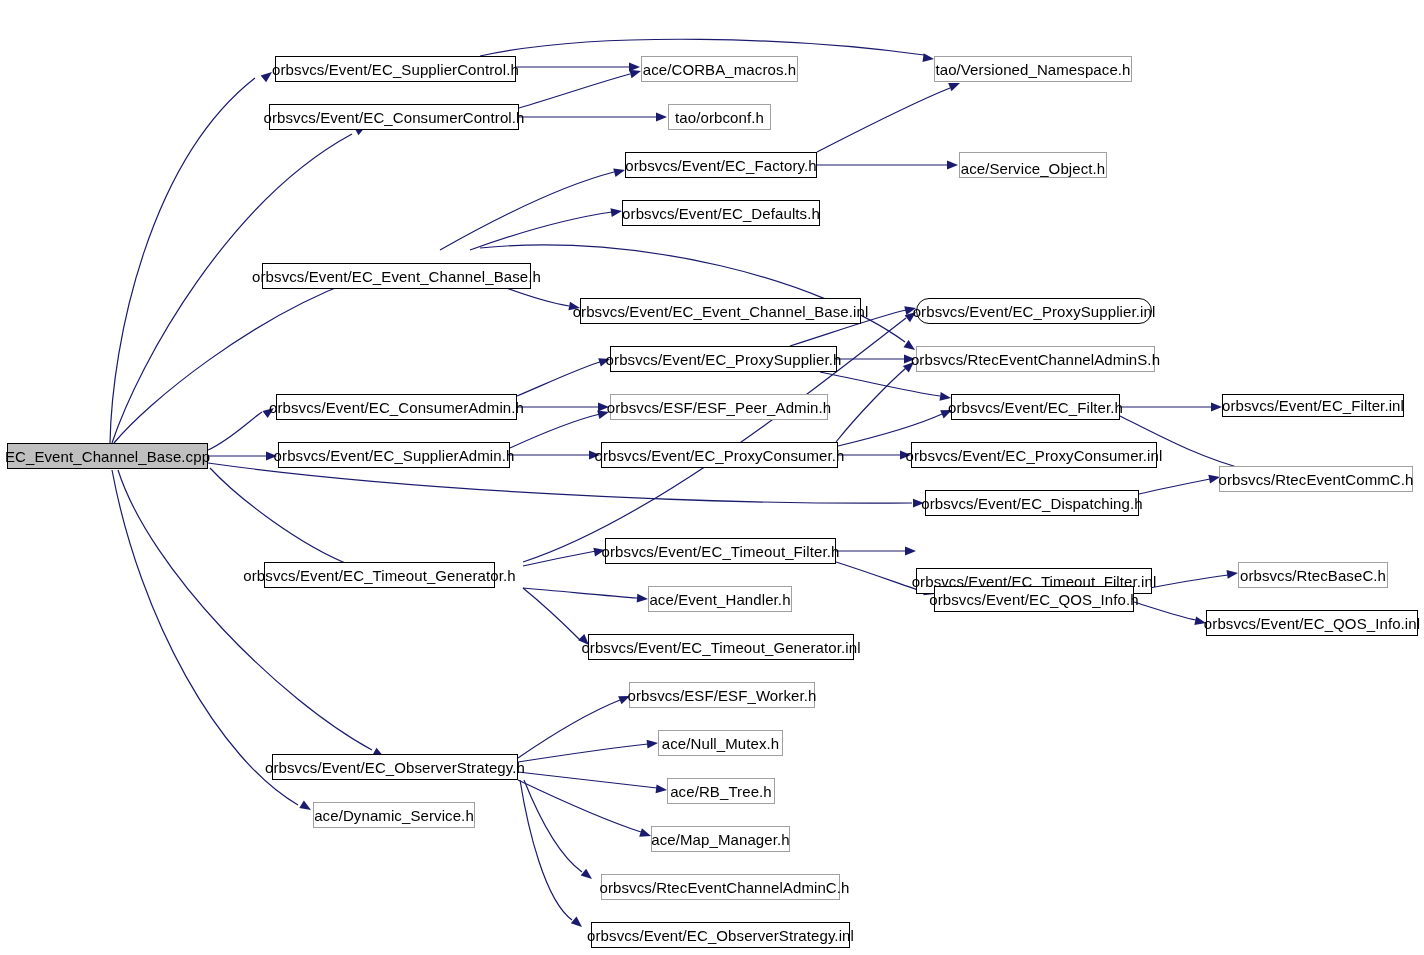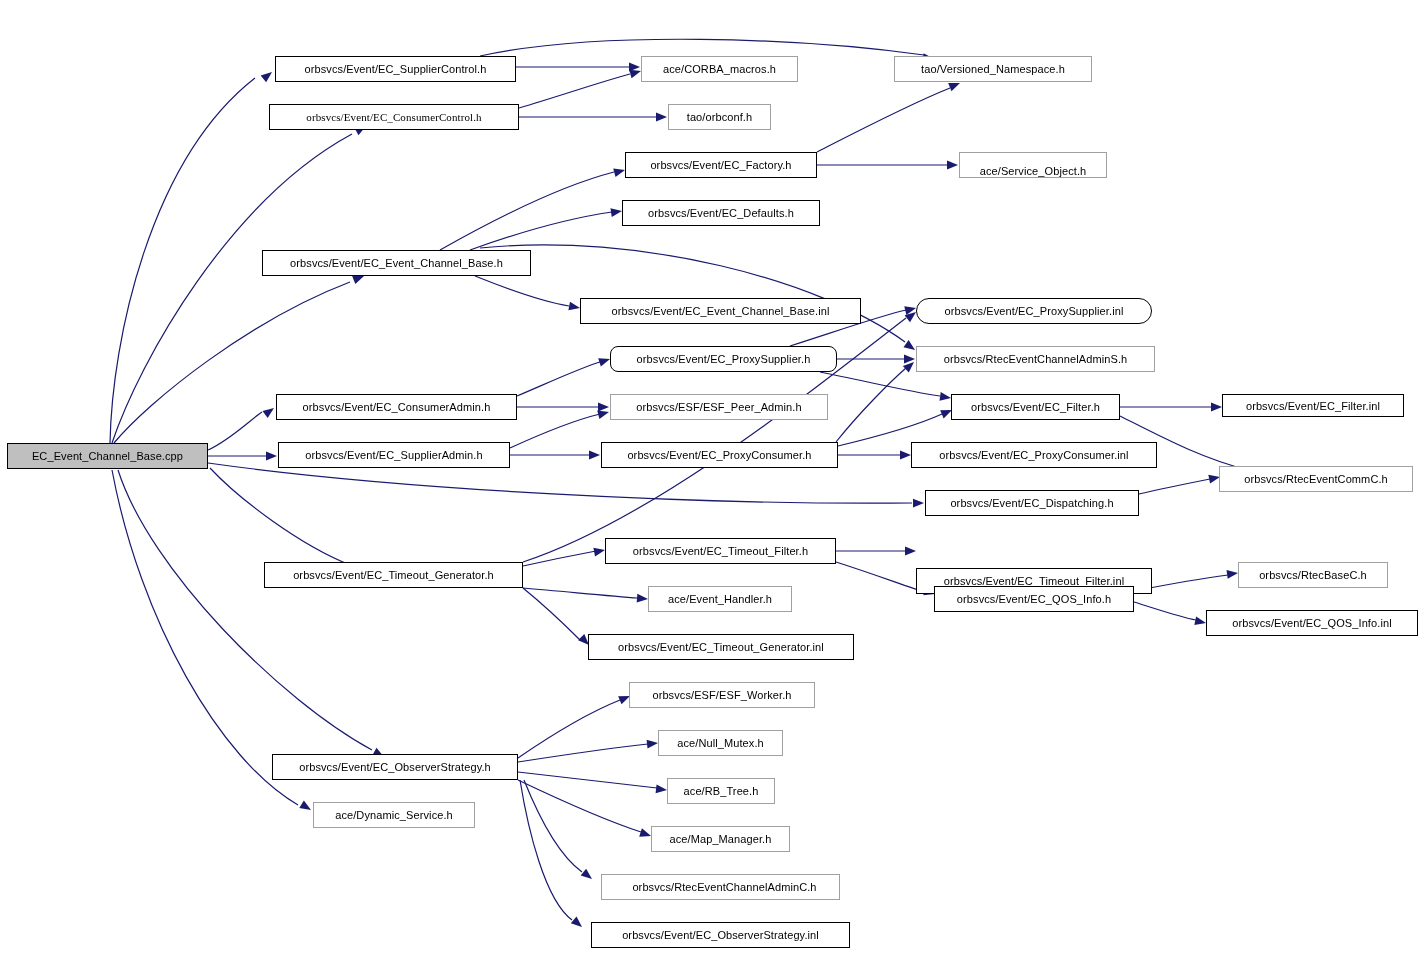--- a/index.html
+++ b/index.html
@@ -1,21 +1,21 @@
 <!DOCTYPE html>
 <html><head>
 <meta charset="utf-8">
 <style>
   html,body{margin:0;padding:0;background:#ffffff;}
   #canvas{position:relative;width:1424px;height:955px;background:#ffffff;
           font-family:"Liberation Sans","DejaVu Sans",sans-serif;overflow:hidden;}
   #edges{position:absolute;left:0;top:0;width:1424px;height:955px;}
   .node{position:absolute;box-sizing:border-box;display:flex;align-items:center;
         justify-content:center;background:#ffffff;white-space:nowrap;
-        font-size:11px;color:#000000;letter-spacing:0.1px;}
+        font-size:15px;color:#000000;letter-spacing:0.1px;}
   .node.doc{border:1px solid #000000;}
   .node.ext{border:1px solid #a0a0a0;}
   .node.root{border:1px solid #000000;background:#bfbfbf;}
   .node span{pointer-events:none;}
 </style>
 </head>
 <body>
 
 <div id="canvas">
   <svg id="edges" viewBox="0 0 1424 955" xmlns="http://www.w3.org/2000/svg">
@@ -111,51 +111,51 @@
       <polygon points="0,0 -11,-4.4 -11,4.4" fill="#1a1a6e" transform="translate(592,879) rotate(38.536979026632395)"></polygon>
       <path d="M 520,780 C 528,830 545,900 572,920" fill="none" stroke="#1a1a6e" stroke-width="1.2"></path>
       <polygon points="0,0 -11,-4.4 -11,4.4" fill="#1a1a6e" transform="translate(582,927) rotate(40.77238070891127)"></polygon>
     </svg>
 <div class="node root" style="left: 7px; top: 443px; width: 201px; height: 26px;">
       <span>EC_Event_Channel_Base.cpp</span>
     </div>
     <div class="node doc" style="left: 275px; top: 56px; width: 241px; height: 26px;">
       <span>orbsvcs/Event/EC_SupplierControl.h</span>
     </div>
-    <div class="node doc" style="left: 269px; top: 104px; width: 250px; height: 26px; font-family: Liberation Serif, serif;">
+    <div class="node doc" style="left: 269px; top: 104px; width: 250px; height: 26px;">
       <span>orbsvcs/Event/EC_ConsumerControl.h</span>
     </div>
     <div class="node ext" style="left: 641px; top: 56px; width: 157px; height: 26px;">
       <span>ace/CORBA_macros.h</span>
     </div>
-    <div class="node ext" style="left: 894px; top: 56px; width: 198px; height: 26px;">
+    <div class="node ext" style="left: 934px; top: 56px; width: 198px; height: 26px;">
       <span>tao/Versioned_Namespace.h</span>
     </div>
     <div class="node ext" style="left: 668px; top: 104px; width: 103px; height: 26px;">
       <span>tao/orbconf.h</span>
     </div>
     <div class="node doc" style="left: 625px; top: 152px; width: 192px; height: 26px;">
       <span>orbsvcs/Event/EC_Factory.h</span>
     </div>
     <div class="node ext" style="left: 959px; top: 152px; width: 148px; height: 26px; align-items: flex-end;">
       <span>ace/Service_Object.h</span>
     </div>
     <div class="node doc" style="left: 622px; top: 200px; width: 198px; height: 26px;">
       <span>orbsvcs/Event/EC_Defaults.h</span>
     </div>
-    <div class="node doc" style="left: 262px; top: 250px; width: 269px; height: 26px;">
+    <div class="node doc" style="left: 262px; top: 263px; width: 269px; height: 26px;">
       <span>orbsvcs/Event/EC_Event_Channel_Base.h</span>
     </div>
     <div class="node doc" style="left: 580px; top: 298px; width: 281px; height: 26px;">
       <span>orbsvcs/Event/EC_Event_Channel_Base.inl</span>
     </div>
     <div class="node doc" style="left: 916px; top: 298px; width: 236px; height: 26px; border-radius: 13px;">
       <span>orbsvcs/Event/EC_ProxySupplier.inl</span>
     </div>
-    <div class="node doc" style="left: 610px; top: 346px; width: 227px; height: 26px; border-radius: 8px;">
+    <div class="node doc" style="left: 610px; top: 346px; width: 227px; height: 26px;">
       <span>orbsvcs/Event/EC_ProxySupplier.h</span>
     </div>
     <div class="node ext" style="left: 916px; top: 346px; width: 239px; height: 26px;">
       <span>orbsvcs/RtecEventChannelAdminS.h</span>
     </div>
     <div class="node doc" style="left: 276px; top: 394px; width: 241px; height: 26px;">
       <span>orbsvcs/Event/EC_ConsumerAdmin.h</span>
     </div>
     <div class="node ext" style="left: 610px; top: 394px; width: 218px; height: 26px;">
       <span>orbsvcs/ESF/ESF_Peer_Admin.h</span>
@@ -180,21 +180,21 @@
     </div>
     <div class="node doc" style="left: 925px; top: 490px; width: 214px; height: 26px;">
       <span>orbsvcs/Event/EC_Dispatching.h</span>
     </div>
     <div class="node doc" style="left: 605px; top: 538px; width: 231px; height: 26px;">
       <span>orbsvcs/Event/EC_Timeout_Filter.h</span>
     </div>
     <div class="node doc" style="left: 916px; top: 538px; width: 236px; height: 26px; margin-top: 30px;">
       <span>orbsvcs/Event/EC_Timeout_Filter.inl</span>
     </div>
-    <div class="node doc" style="left: 264px; top: 562px; width: 259px; height: 26px;">
+    <div class="node doc" style="left: 264px; top: 562px; width: 231px; height: 26px;">
       <span>orbsvcs/Event/EC_Timeout_Generator.h</span>
     </div>
     <div class="node ext" style="left: 1238px; top: 562px; width: 150px; height: 26px;">
       <span>orbsvcs/RtecBaseC.h</span>
     </div>
     <div class="node doc" style="left: 934px; top: 586px; width: 200px; height: 26px;">
       <span>orbsvcs/Event/EC_QOS_Info.h</span>
     </div>
     <div class="node ext" style="left: 648px; top: 586px; width: 144px; height: 26px;">
       <span>ace/Event_Handler.h</span>

